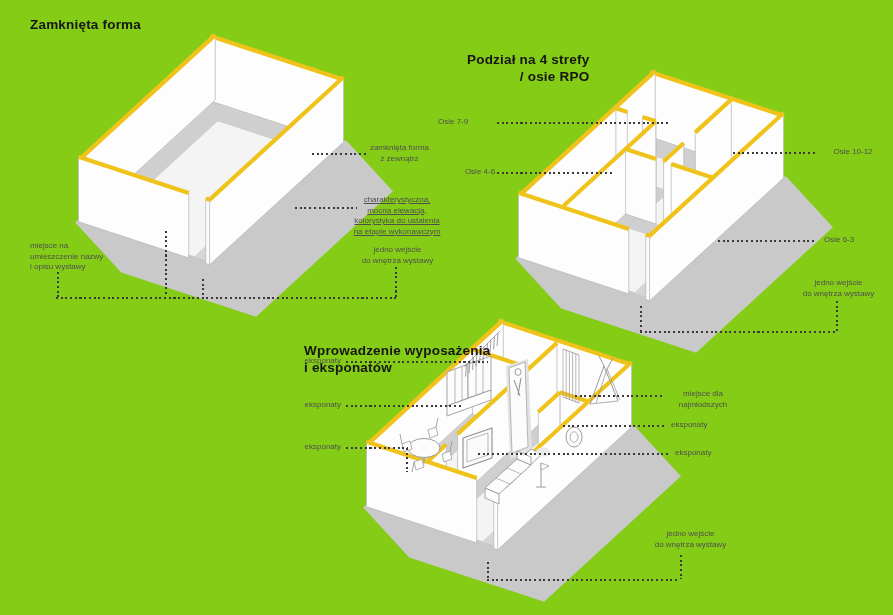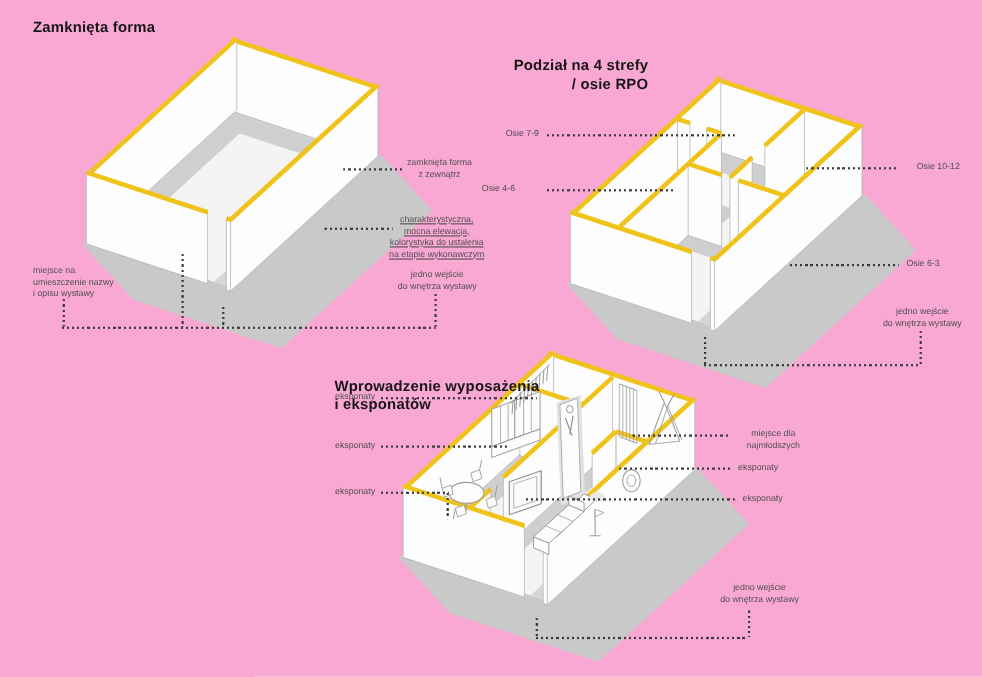--- a/index.html
+++ b/index.html
@@ -1,16 +1,16 @@
 <!DOCTYPE html>
 <html><head>
 <meta charset="utf-8">
 <style>
   html,body{margin:0;padding:0;}
-  .canvas{position:relative;width:893px;height:615px;background:#f9a8d4;overflow:hidden;
+  .canvas{position:relative;width:893px;height:615px;background:#84cc16;overflow:hidden;
           font-family:"Liberation Sans",sans-serif;}
   #scene{position:absolute;left:0;top:0;}
   .title{position:absolute;font-weight:bold;font-size:13.5px;line-height:17px;color:#161616;
          letter-spacing:.2px;white-space:pre-line;}
   .ann{position:absolute;font-size:8px;line-height:10.5px;color:#4f4f4f;white-space:pre-line;}
   .dot-h{position:absolute;height:2px;
          background-image:repeating-linear-gradient(90deg,#3a3a3a 0,#3a3a3a 2px,transparent 2px,transparent 4.7px);}
   .dot-v{position:absolute;width:2px;
          background-image:repeating-linear-gradient(180deg,#3a3a3a 0,#3a3a3a 2px,transparent 2px,transparent 4.7px);}
 </style>
@@ -178,22 +178,22 @@
 z zewnątrz</div>
       <div class="ann" style="left: 345px; top: 195px; width: 104px; text-align: center; text-decoration: underline;">charakterystyczna,
 mocna elewacja,
 kolorystyka do ustalenia
 na etapie wykonawczym</div>
       <div class="ann" style="left: 350px; top: 245px; width: 95px; text-align: center;">jedno wejście
 do wnętrza wystawy</div>
       <div class="ann" style="left: 30px; top: 241px; width: 97px; ">miejsce na
 umieszczenie nazwy
 i opisu wystawy</div>
-      <div class="ann" style="left: 438px; top: 117px; width: 52px; text-align: right;">Osie 7-9</div>
-      <div class="ann" style="left: 438px; top: 167px; width: 52px; text-align: left;">Osie 4-6</div>
+      <div class="ann" style="left: 438px; top: 117px; width: 52px; text-align: left;">Osie 7-9</div>
+      <div class="ann" style="left: 454px; top: 167px; width: 52px; text-align: center;">Osie 4-6</div>
       <div class="ann" style="left: 822px; top: 147px; width: 62px; text-align: center;">Osie 10-12</div>
       <div class="ann" style="left: 824px; top: 235px; width: 52px; text-align: left;">Osie 6-3</div>
       <div class="ann" style="left: 791px; top: 278px; width: 95px; text-align: center;">jedno wejście
 do wnętrza wystawy</div>
       <div class="ann" style="left: 291px; top: 356px; width: 50px; text-align: right;">eksponaty</div>
       <div class="ann" style="left: 291px; top: 400px; width: 50px; text-align: right;">eksponaty</div>
       <div class="ann" style="left: 291px; top: 442px; width: 50px; text-align: right;">eksponaty</div>
       <div class="ann" style="left: 668px; top: 389px; width: 70px; text-align: center;">miejsce dla
 najmłodszych</div>
       <div class="ann" style="left: 671px; top: 420px; width: 60px; text-align: left;">eksponaty</div>

